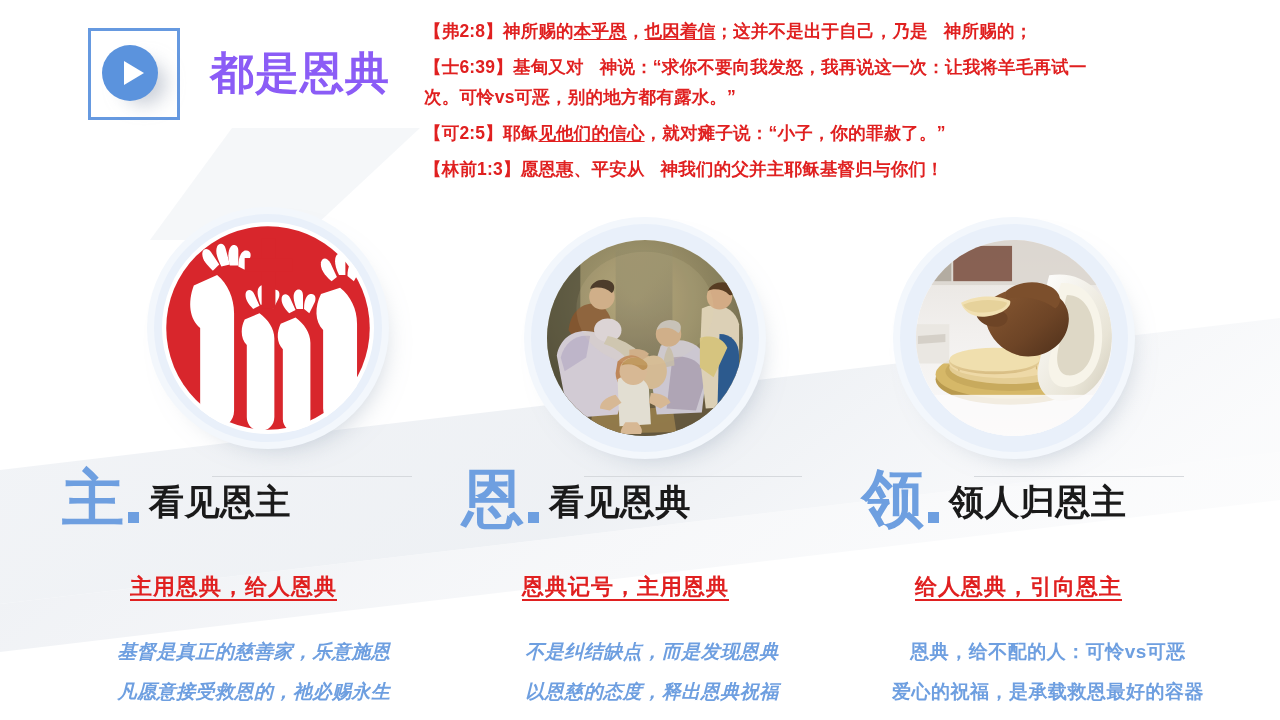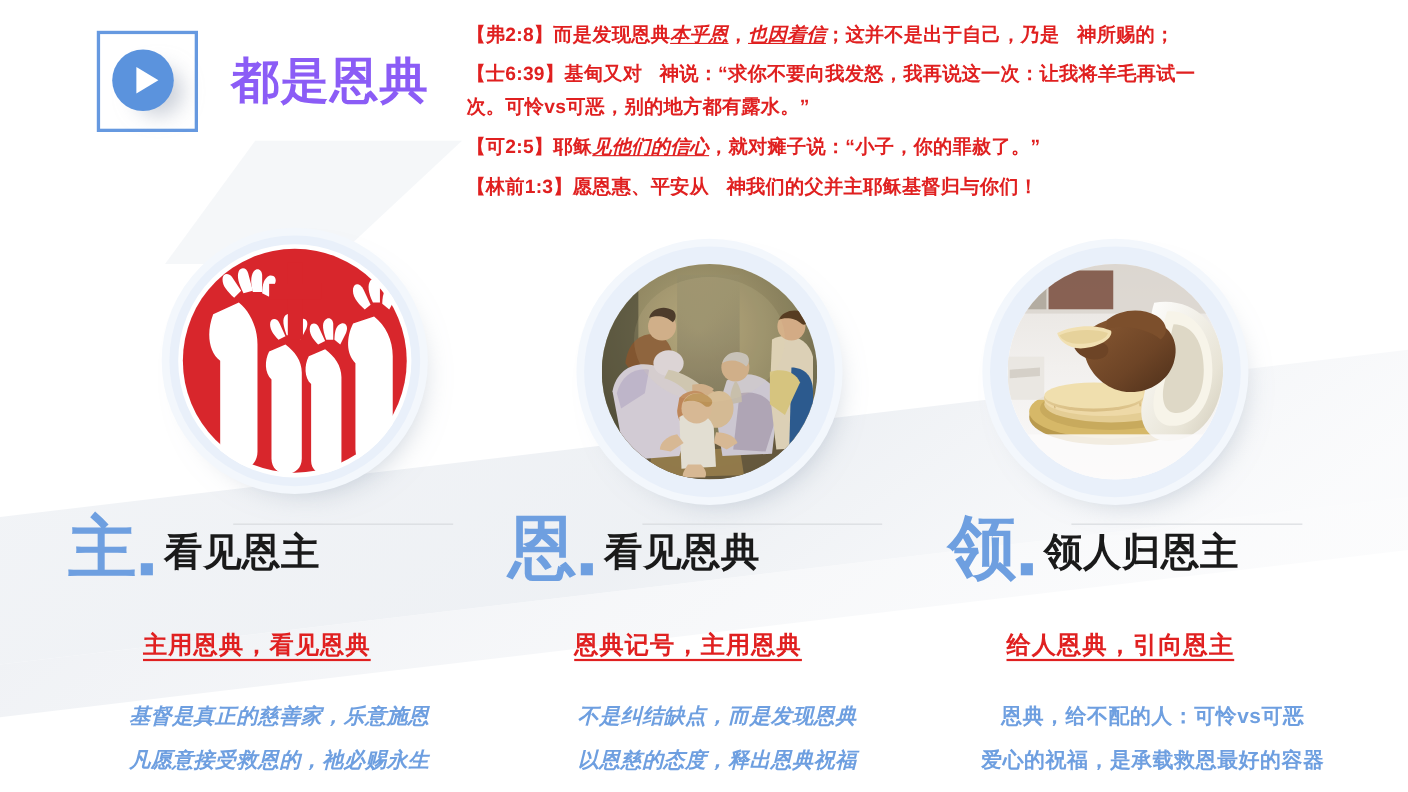--- a/index.html
+++ b/index.html
@@ -92,21 +92,20 @@
     margin: 0 0 6px 0;
     font-size: 17.5px;
     line-height: 1.72;
     font-weight: bold;
     color: #e02020;
     letter-spacing: 0.2px;
   }
   .scripture u {
     text-decoration: underline;
     text-underline-offset: 2px;
-    font-style: italic;
   }
   .sp { display: inline-block; width: 16px; }
 
   
   .circle-row {
     position: absolute;
     left: 0;
     top: 214px;
     width: 1280px;
     height: 240px;
@@ -247,21 +246,21 @@
 
   <div class="logo-block">
     <div class="logo-frame"></div>
     <div class="logo-circle"></div>
     <div class="logo-play"></div>
   </div>
 
   <div class="deck-title">都是恩典</div>
 
   <div class="scripture">
-    <p><span>【弗2:8】而是发现恩典</span><u>本乎恩</u><span>，</span><u>也因着信</u><span>；这并不是出于自己，乃是</span><u class="sp"></u><span>神所赐的；</span></p>
+    <p><span>【弗2:8】神所赐的</span><u>本乎恩</u><span>，</span><u>也因着信</u><span>；这并不是出于自己，乃是</span><u class="sp"></u><span>神所赐的；</span></p>
 
     <p><span>【士6:39】基甸又对</span><span class="sp"></span><span>神说：“求你不要向我发怒，我再说这一次：让我将羊毛再试一</span><br><span>次。可怜vs可恶，别的地方都有露水。”</span></p>
 
     <p><span>【可2:5】耶稣</span><u>见他们的信心</u><span>，就对瘫子说：“小子，你的罪赦了。”</span></p>
 
     <p><span>【林前1:3】愿恩惠、平安从</span><span class="sp"></span><span>神我们的父并主耶稣基督归与你们！</span></p>
   </div>
 
   <div class="circle-row">
 
@@ -455,21 +454,21 @@
 
   <div class="col col3">
     <div class="rule"></div>
     <div class="heading-line">
       <span class="big-char">领</span>
       <span class="big-dot"></span>
       <span class="sub-head">领人归恩主</span>
     </div>
   </div>
 
-  <div class="redline r1">主用恩典，看见恩典</div>
+  <div class="redline r1">主用恩典，给人恩典</div>
   <div class="redline r2">恩典记号，主用恩典</div>
   <div class="redline r3">给人恩典，引向恩主</div>
 
   <div class="bluecol b1">
     <div>基督是真正的慈善家，乐意施恩</div>
     <div>凡愿意接受救恩的，祂必赐永生</div>
   </div>
   <div class="bluecol b2">
     <div>不是纠结缺点，而是发现恩典</div>
     <div>以恩慈的态度，释出恩典祝福</div>

